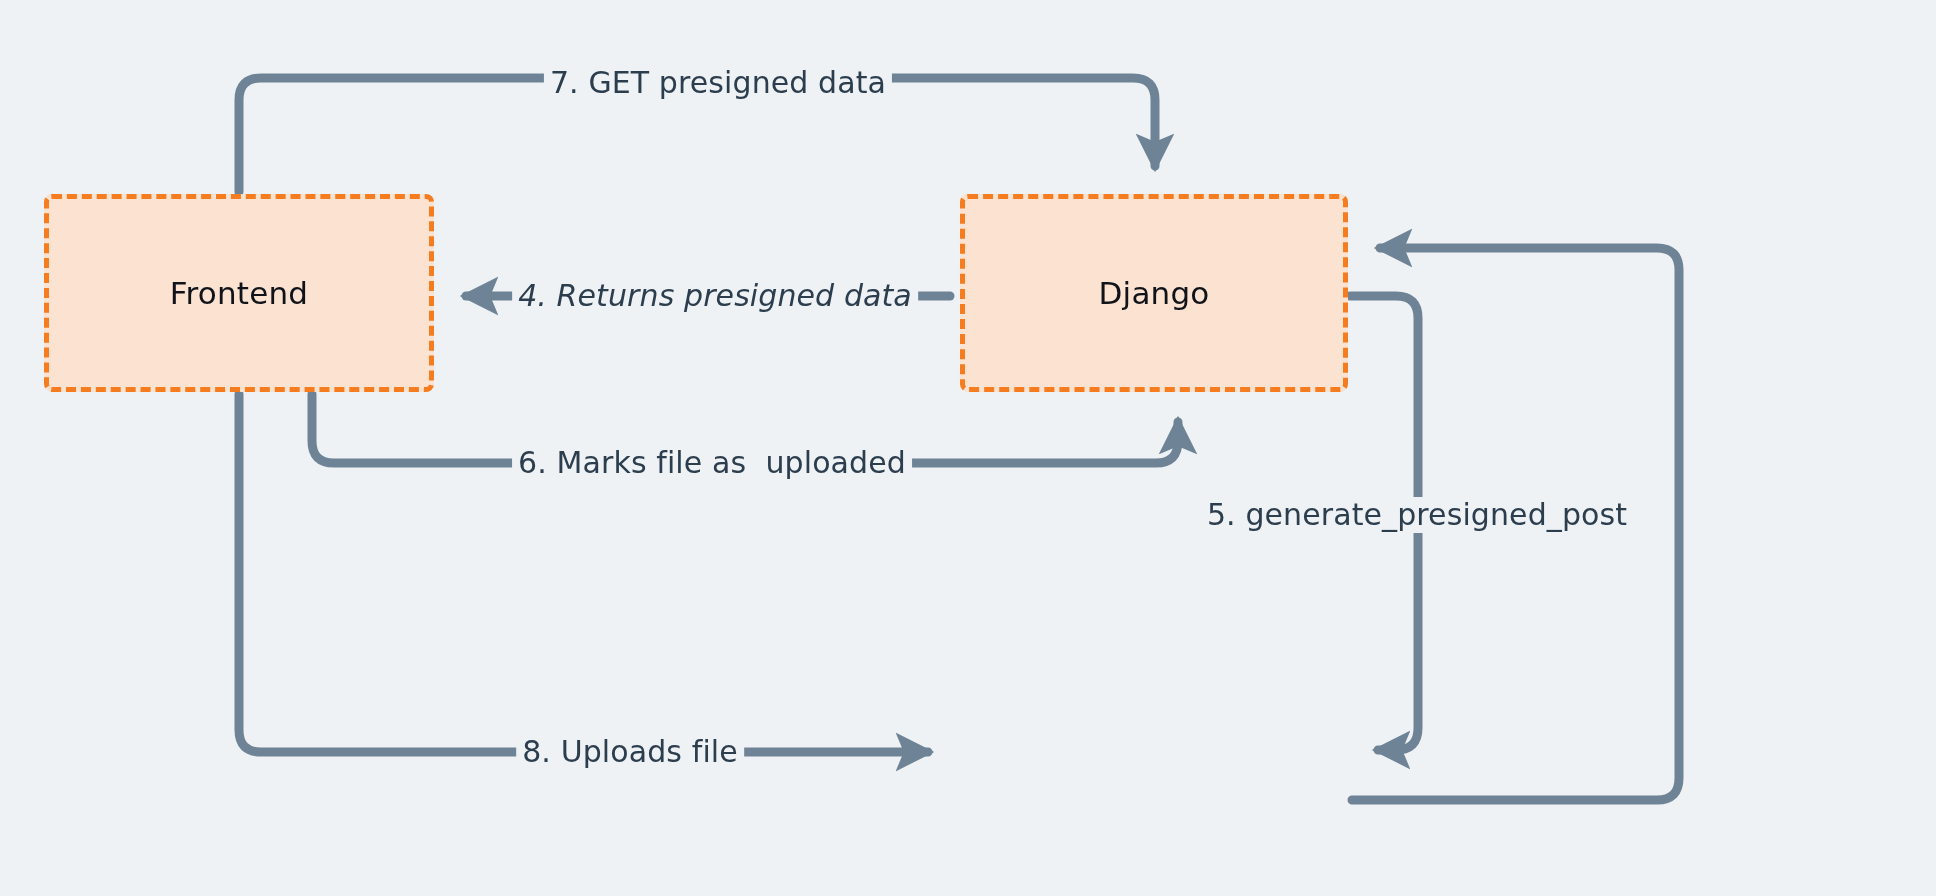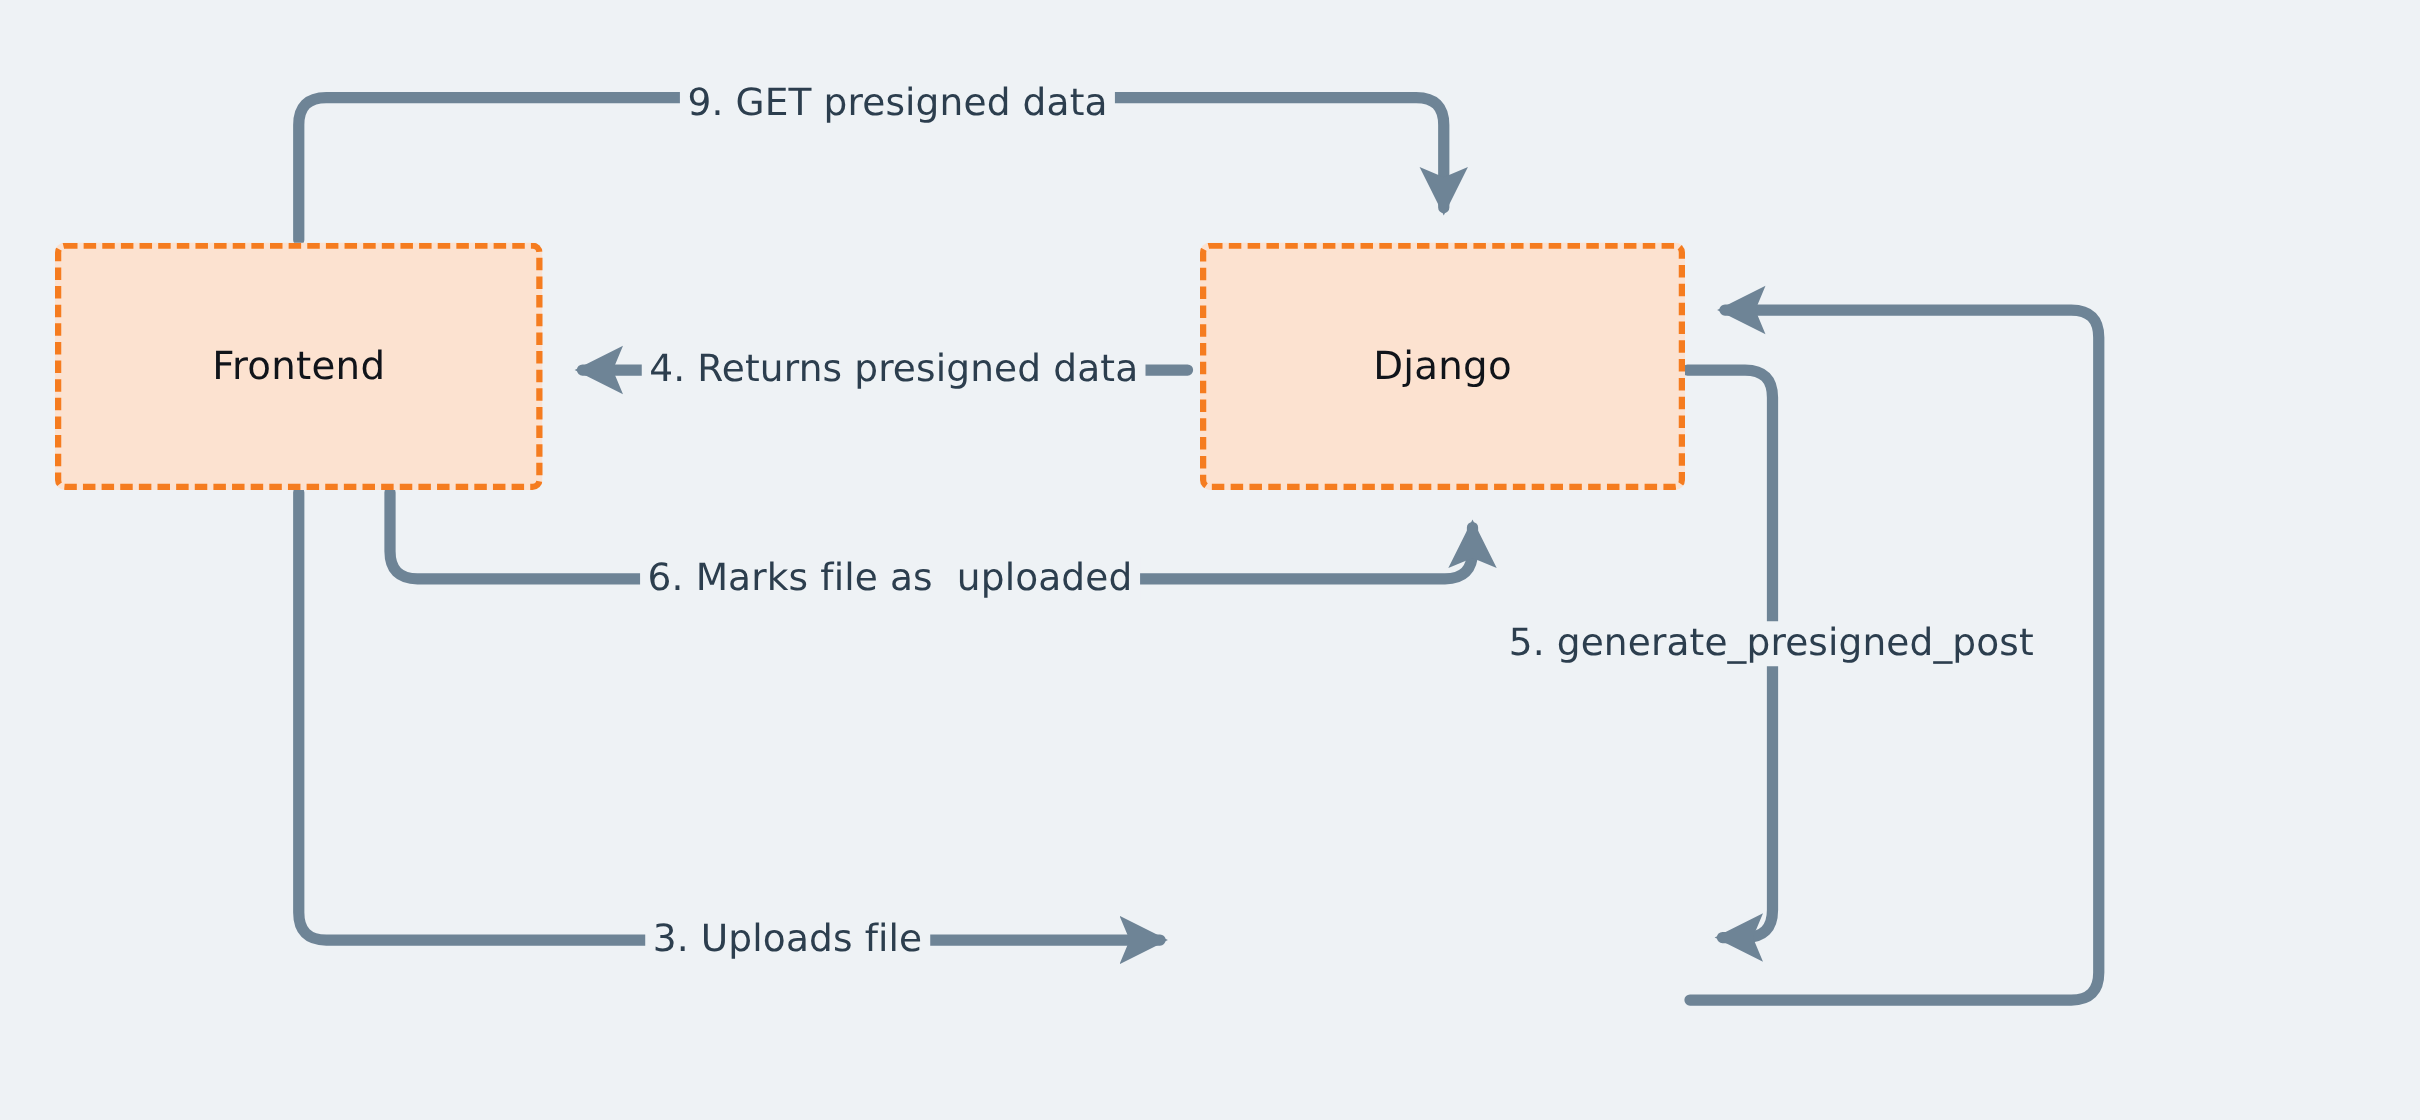--- a/index.html
+++ b/index.html
@@ -86,24 +86,24 @@
 
   <div class="node" style="left:960px; top:194px; width:388px; height:198px;">
     <span class="node-label">Django</span>
   </div>
 
   <div class="node" style="left:44px; top:194px; width:390px; height:198px;">
     <span class="node-label">Frontend</span>
   </div>
 
 
-  <div class="edge-label" style="left:718px; top:83px;">9. GET presigned data</div>
+  <div class="edge-label" style="left:718px; top:83px;">7. GET presigned data</div>
 
-  <div class="edge-label" style="left:715px; top:296px;">4. Returns presigned data</div>
+  <div class="edge-label" style="left:715px; top:296px;font-style:italic;">4. Returns presigned data</div>
 
   <div class="edge-label" style="left:712px; top:463px;">6. Marks file as  uploaded</div>
 
   <div class="edge-label" style="left:1417px; top:515px;">5. generate_presigned_post</div>
 
 
-  <div class="edge-label" style="left:630px; top:752px;">3. Uploads file</div>
+  <div class="edge-label" style="left:630px; top:752px;">8. Uploads file</div>
 
 </div>
 
 </body></html>

